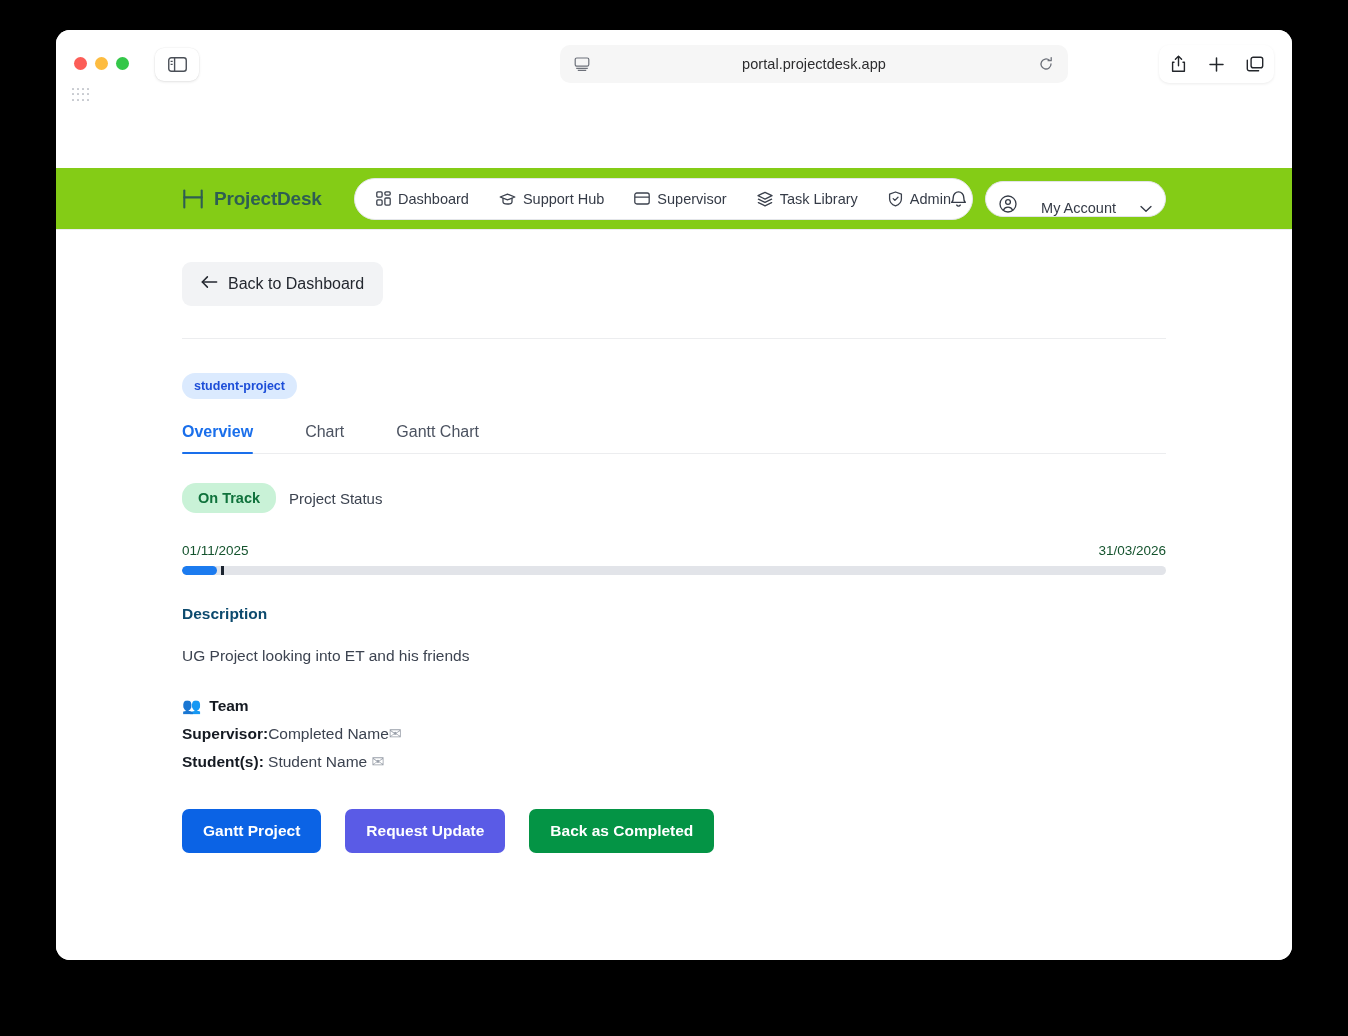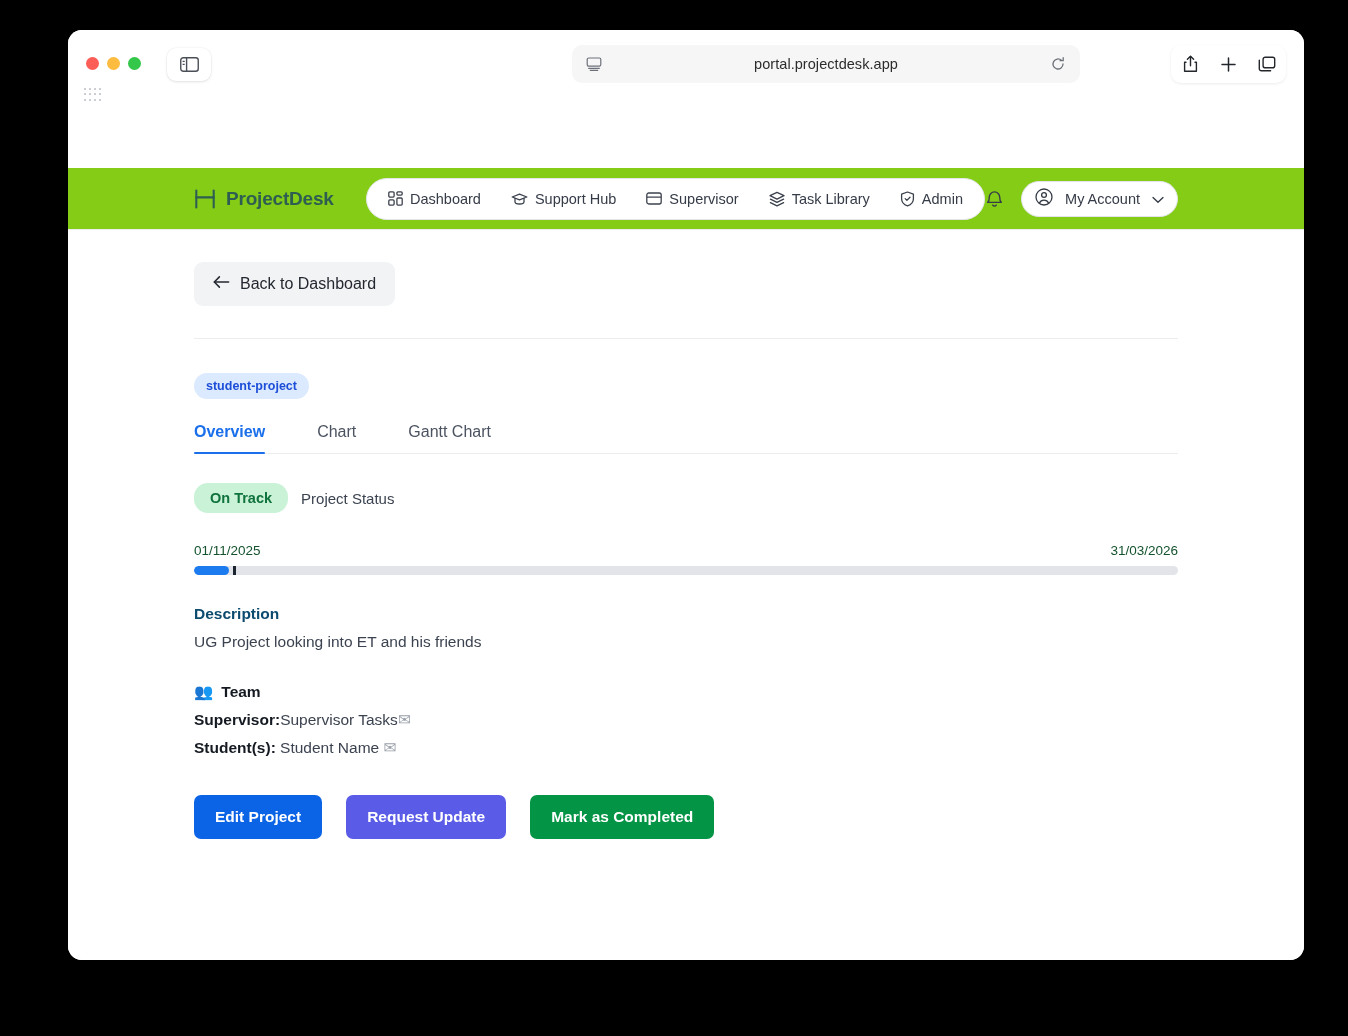--- a/index.html
+++ b/index.html
@@ -9,21 +9,21 @@
     height: 1036px;
     background: #000000;
     font-family: "Liberation Sans", sans-serif;
     overflow: hidden;
     position: relative;
   }
 
   
   .browser-window {
     position: absolute;
-    left: 68px;
+    left: 56px;
     top: 30px;
     width: 1236px;
     height: 930px;
     background: #ffffff;
     border-radius: 14px;
     overflow: hidden;
     display: flex;
     flex-direction: column;
   }
 
@@ -177,22 +177,22 @@
   .bell-btn {
     width: 26px; height: 26px;
     display: flex; align-items: center; justify-content: center;
     cursor: pointer;
   }
   .account-pill {
     height: 36px;
     border: 1px solid #E2E4E9;
     border-radius: 18px;
     display: flex;
-    align-items: center;
-    gap: 12px;
+    align-items: flex-end;
+    gap: 24px;
     padding: 0 13px;
     font-size: 14.5px;
     color: #353B47;
     cursor: pointer;
     background: #fff;
   }
 
   
   .page {
     flex: 1 1 auto;
@@ -318,21 +318,21 @@
     background: #1C2430;
   }
 
   .section-head {
     margin-top: 30px;
     font-size: 15.5px;
     font-weight: 700;
     color: #0c4a6e;
   }
   .section-text {
-    margin-top: 10px;
+    margin-top: 24px;
     font-size: 15.5px;
     color: #3C4350;
   }
 
   .team-head {
     margin-top: 32px;
     font-size: 15.5px;
     font-weight: 700;
     color: #151A22;
     display: flex;
@@ -577,27 +577,27 @@
 
     <div class="section-head">Description</div>
     <div class="section-text">UG Project looking into ET and his friends</div>
 
     <div class="team-head">
       <span>👥</span>
       <span>Team</span>
     </div>
 
     <div class="team-line">
-      <b>Supervisor:</b><span>Supervisor Tasks</span><span class="env">✉</span>
+      <b>Supervisor:</b><span>Completed Name</span><span class="env">✉</span>
     </div>
 
     <div class="team-line">
       <b>Student(s):</b> <span>Student Name</span> <span class="env">✉</span>
     </div>
 
     <div class="actions">
-      <button class="btn btn-edit">Edit Project</button>
+      <button class="btn btn-edit">Gantt Project</button>
       <button class="btn btn-request">Request Update</button>
-      <button class="btn btn-complete">Mark as Completed</button>
+      <button class="btn btn-complete">Back as Completed</button>
     </div>
 
   </div>
 </div>
 
 </body></html>

